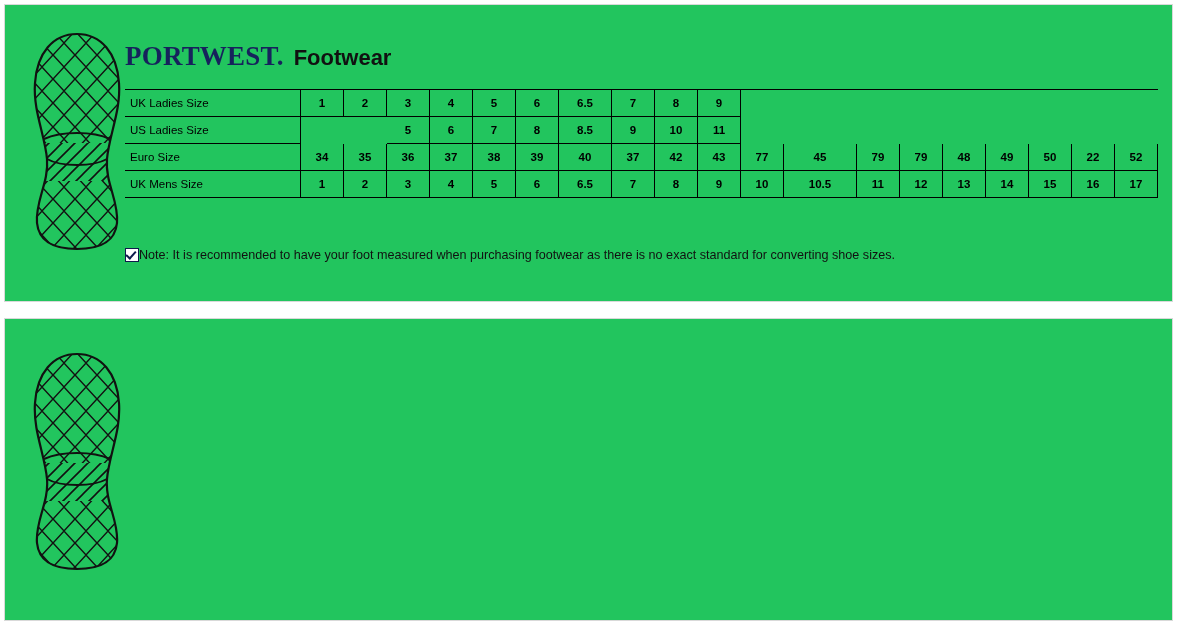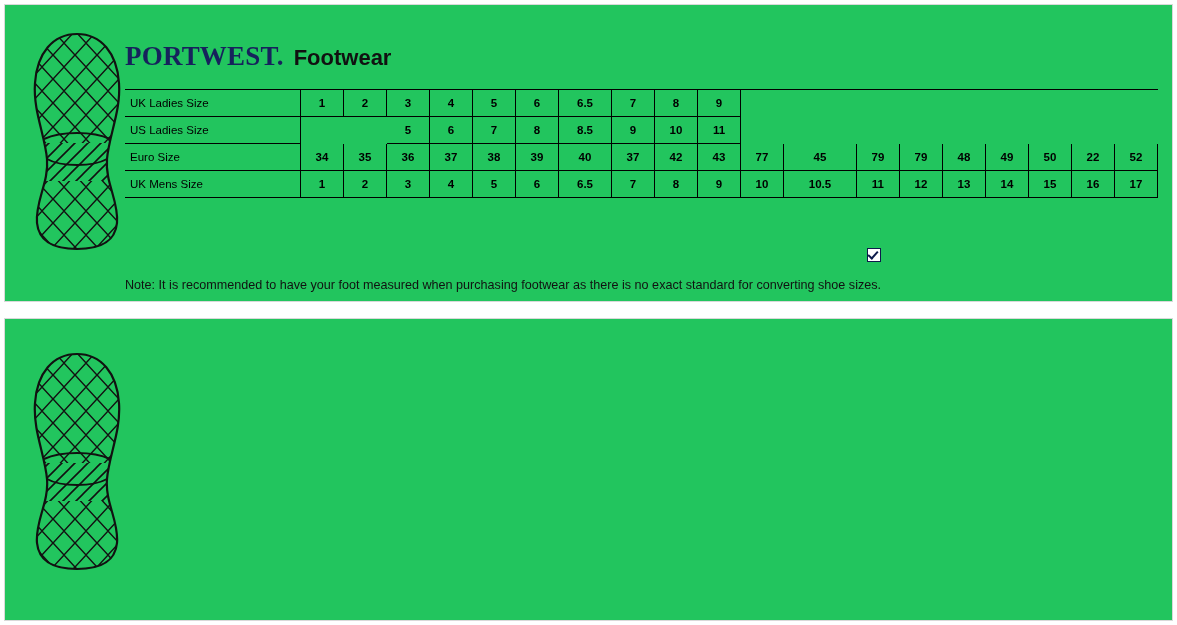--- a/index.html
+++ b/index.html
@@ -91,23 +91,22 @@
   }
   .pw-table tr.first td { border-top: 1px solid #000; margin-left: 28px; }
 
   
   .note {
     position: absolute;
     font-size: 12.6px;
     color: #111;
     display: flex;
     align-items: flex-end;
-    gap: 16px;
+    gap: 0;
     white-space: nowrap;
-    flex-direction: column;
   }
   #note-portwest { left: 120px; top: 243px; }
   .note-check {
     display: inline-block;
     width: 12px;
     height: 12px;
     border: 1.5px solid #0d1b4b;
     position: relative;
     flex: 0 0 auto;
     background: #fff;

